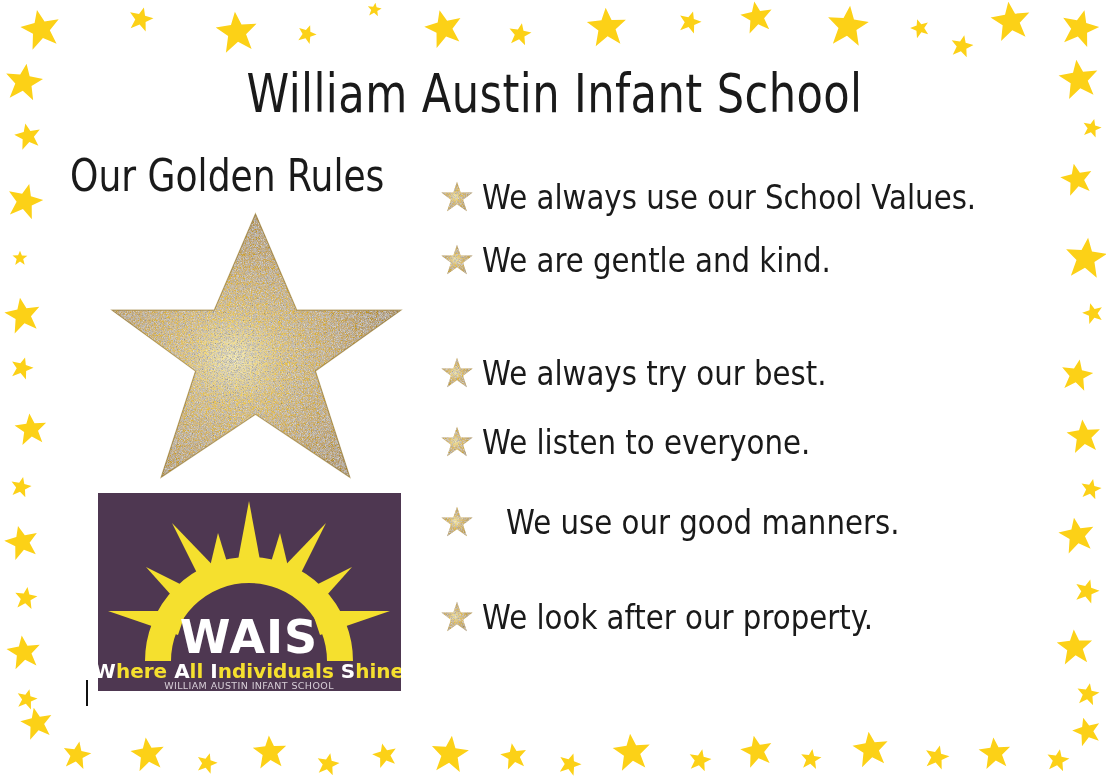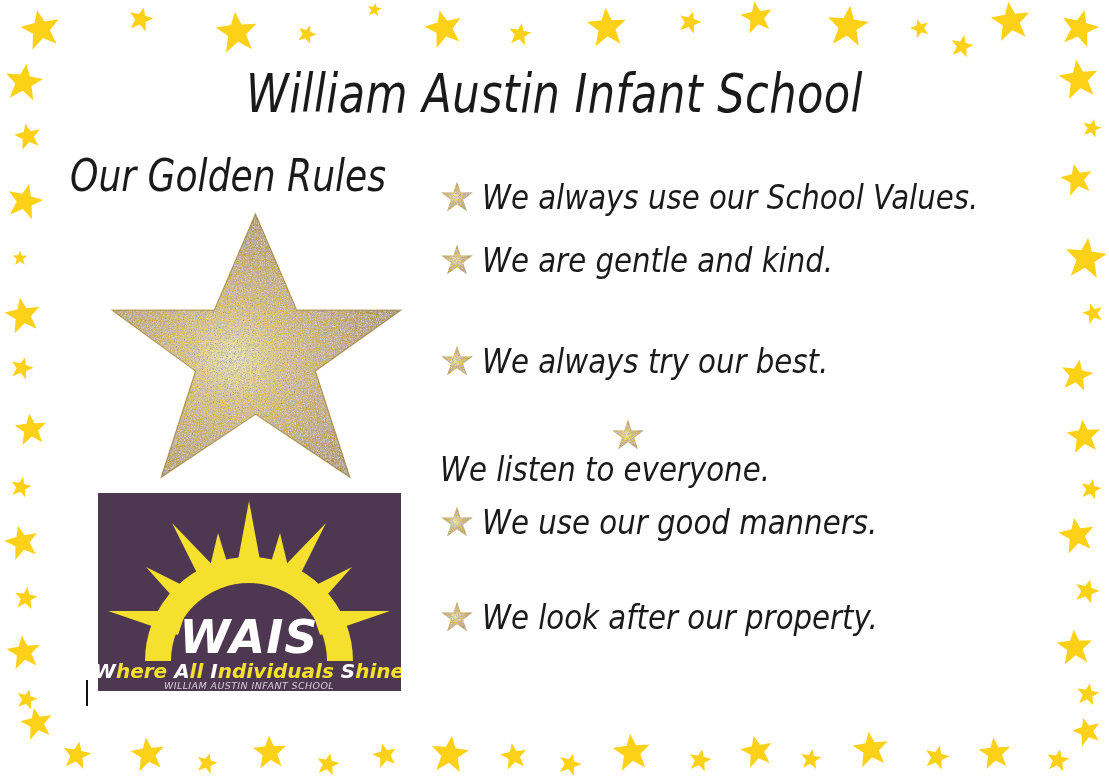--- a/index.html
+++ b/index.html
@@ -8,21 +8,20 @@
     background:#ffffff;
     font-family:"DejaVu Sans", sans-serif;
     overflow:hidden;
     position:relative;
   }
   #poster{
     position:absolute;inset:0;
     width:1106px;height:779px;
     background:#ffffff;
     overflow:hidden;
-    font-style:italic;
   }
   
   #star-border{
     position:absolute;inset:0;
     width:1109px;height:779px;
     pointer-events:none;
   }
   .border-star{position:absolute;}
   
   #title{
@@ -405,21 +404,21 @@
                 </feMerge>
               </filter>
             </defs>
             <g filter="url(#gf1)">
               <polygon points="50,5 61,37 96,37 68,58 79,92 50,71 21,92 32,58 4,37 39,37" fill="url(#rg1)"></polygon>
             </g>
           </svg>
         </span>
         <span class="rule-text">We are gentle and kind.</span>
       </div>
-      <div class="rule" style="top: 164px; left: 0px;">
+      <div class="rule" style="top: 176px; left: 0px;">
         <span class="rule-star">
           <svg viewBox="0 0 100 100" xmlns="http://www.w3.org/2000/svg">
             <defs>
               <radialGradient id="rg2" cx="45%" cy="50%" r="60%">
                 <stop offset="0%" stop-color="#FFF0A8"></stop>
                 <stop offset="35%" stop-color="#E3BC44"></stop>
                 <stop offset="100%" stop-color="#B18D22"></stop>
               </radialGradient>
               <filter id="gf2" x="-10%" y="-10%" width="120%" height="120%">
                 <feTurbulence type="fractalNoise" baseFrequency="1.1" numOctaves="2" seed="11" result="n"></feTurbulence>
@@ -434,21 +433,21 @@
                 </feMerge>
               </filter>
             </defs>
             <g filter="url(#gf2)">
               <polygon points="50,5 61,37 96,37 68,58 79,92 50,71 21,92 32,58 4,37 39,37" fill="url(#rg2)"></polygon>
             </g>
           </svg>
         </span>
         <span class="rule-text">We always try our best.</span>
       </div>
-      <div class="rule" style="top: 238px; left: 0px; flex-direction: column;">
+      <div class="rule" style="top: 245px; left: 0px;">
         <span class="rule-star">
           <svg viewBox="0 0 100 100" xmlns="http://www.w3.org/2000/svg">
             <defs>
               <radialGradient id="rg3" cx="45%" cy="50%" r="60%">
                 <stop offset="0%" stop-color="#FFF0A8"></stop>
                 <stop offset="35%" stop-color="#E3BC44"></stop>
                 <stop offset="100%" stop-color="#B18D22"></stop>
               </radialGradient>
               <filter id="gf3" x="-10%" y="-10%" width="120%" height="120%">
                 <feTurbulence type="fractalNoise" baseFrequency="1.1" numOctaves="2" seed="14" result="n"></feTurbulence>
@@ -463,21 +462,21 @@
                 </feMerge>
               </filter>
             </defs>
             <g filter="url(#gf3)">
               <polygon points="50,5 61,37 96,37 68,58 79,92 50,71 21,92 32,58 4,37 39,37" fill="url(#rg3)"></polygon>
             </g>
           </svg>
         </span>
         <span class="rule-text">We listen to everyone.</span>
       </div>
-      <div class="rule" style="top: 325px; left: 0px;">
+      <div class="rule" style="top: 325px; left: 0px; gap: 24px;">
         <span class="rule-star">
           <svg viewBox="0 0 100 100" xmlns="http://www.w3.org/2000/svg">
             <defs>
               <radialGradient id="rg4" cx="45%" cy="50%" r="60%">
                 <stop offset="0%" stop-color="#FFF0A8"></stop>
                 <stop offset="35%" stop-color="#E3BC44"></stop>
                 <stop offset="100%" stop-color="#B18D22"></stop>
               </radialGradient>
               <filter id="gf4" x="-10%" y="-10%" width="120%" height="120%">
                 <feTurbulence type="fractalNoise" baseFrequency="1.1" numOctaves="2" seed="17" result="n"></feTurbulence>

